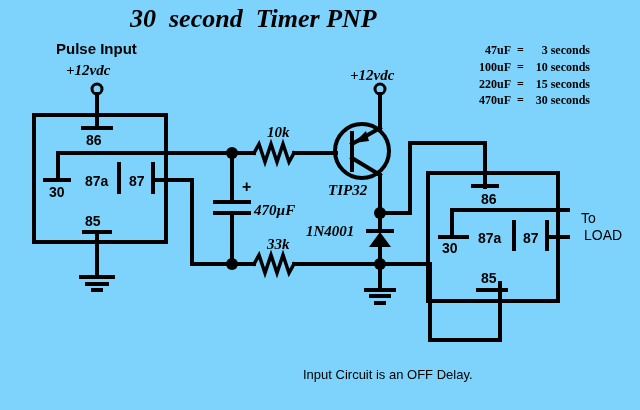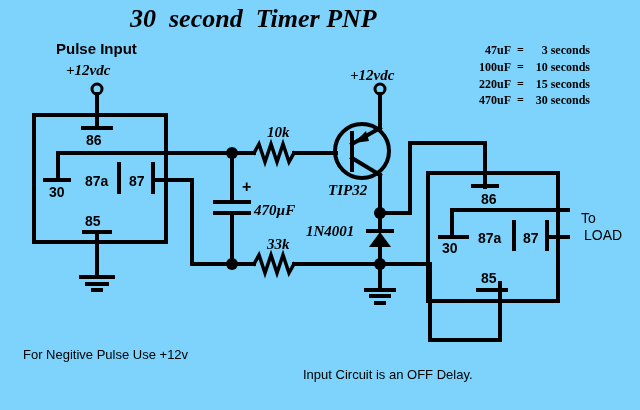--- a/index.html
+++ b/index.html
@@ -123,21 +123,20 @@
     <text x="511" y="88" text-anchor="end">220uF</text>
     <text x="517" y="88">=</text>
     <text x="590" y="88" text-anchor="end">15 seconds</text>
     <text x="511" y="104" text-anchor="end">470uF</text>
     <text x="517" y="104">=</text>
     <text x="590" y="104" text-anchor="end">30 seconds</text>
   </g>
 </svg>
 
 <div class="note" style="left:23px; top:317px;">
-  <div>For Negitive Pulse Use +12v</div>
   
 </div>
 
 <div class="note" style="left:303px; top:337px;">
   <div>Input Circuit is an OFF Delay.</div>
   
   
   
 </div>
 </div>

